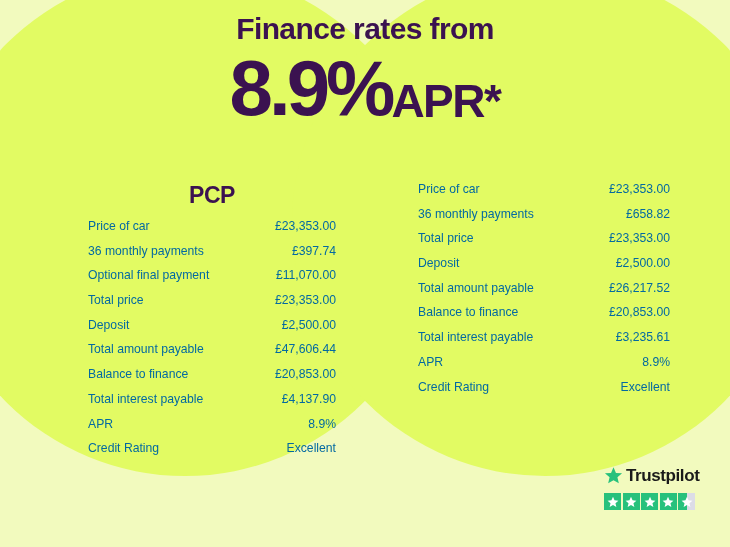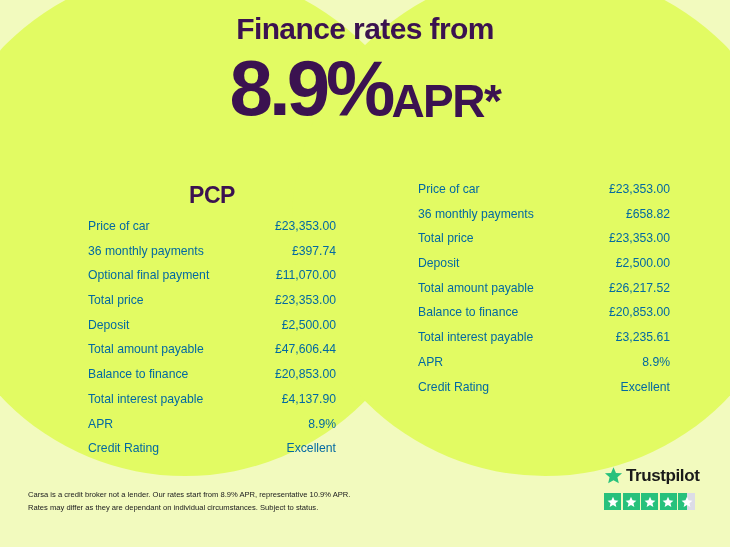--- a/index.html
+++ b/index.html
@@ -181,24 +181,20 @@
           <span class="label">APR</span>
           <span class="value">8.9%</span>
         </div>
         <div class="row">
           <span class="label">Credit Rating</span>
           <span class="value">Excellent</span>
         </div>
       </div>
   </div>
 
-  <div id="disclaimer">
-    <div>Carsa is a credit broker not a lender. Our rates start from 8.9% APR, representative 10.9% APR.</div>
-    <div>Rates may differ as they are dependant on individual circumstances. Subject to status.</div>
-  </div>
 
   <div id="trustpilot">
     <div id="tp-word">
       <span>
         <svg width="19" height="19" viewBox="0 0 24 24" aria-hidden="true">
           <path d="M12 1.6l3.1 7.1 7.7.6-5.85 5.05 1.77 7.55L12 17.9 5.28 21.9l1.77-7.55L1.2 9.3l7.7-.6z" fill="#27c17c"></path>
         </svg>
       </span>
       <span id="tp-name">Trustpilot</span>
     </div>

